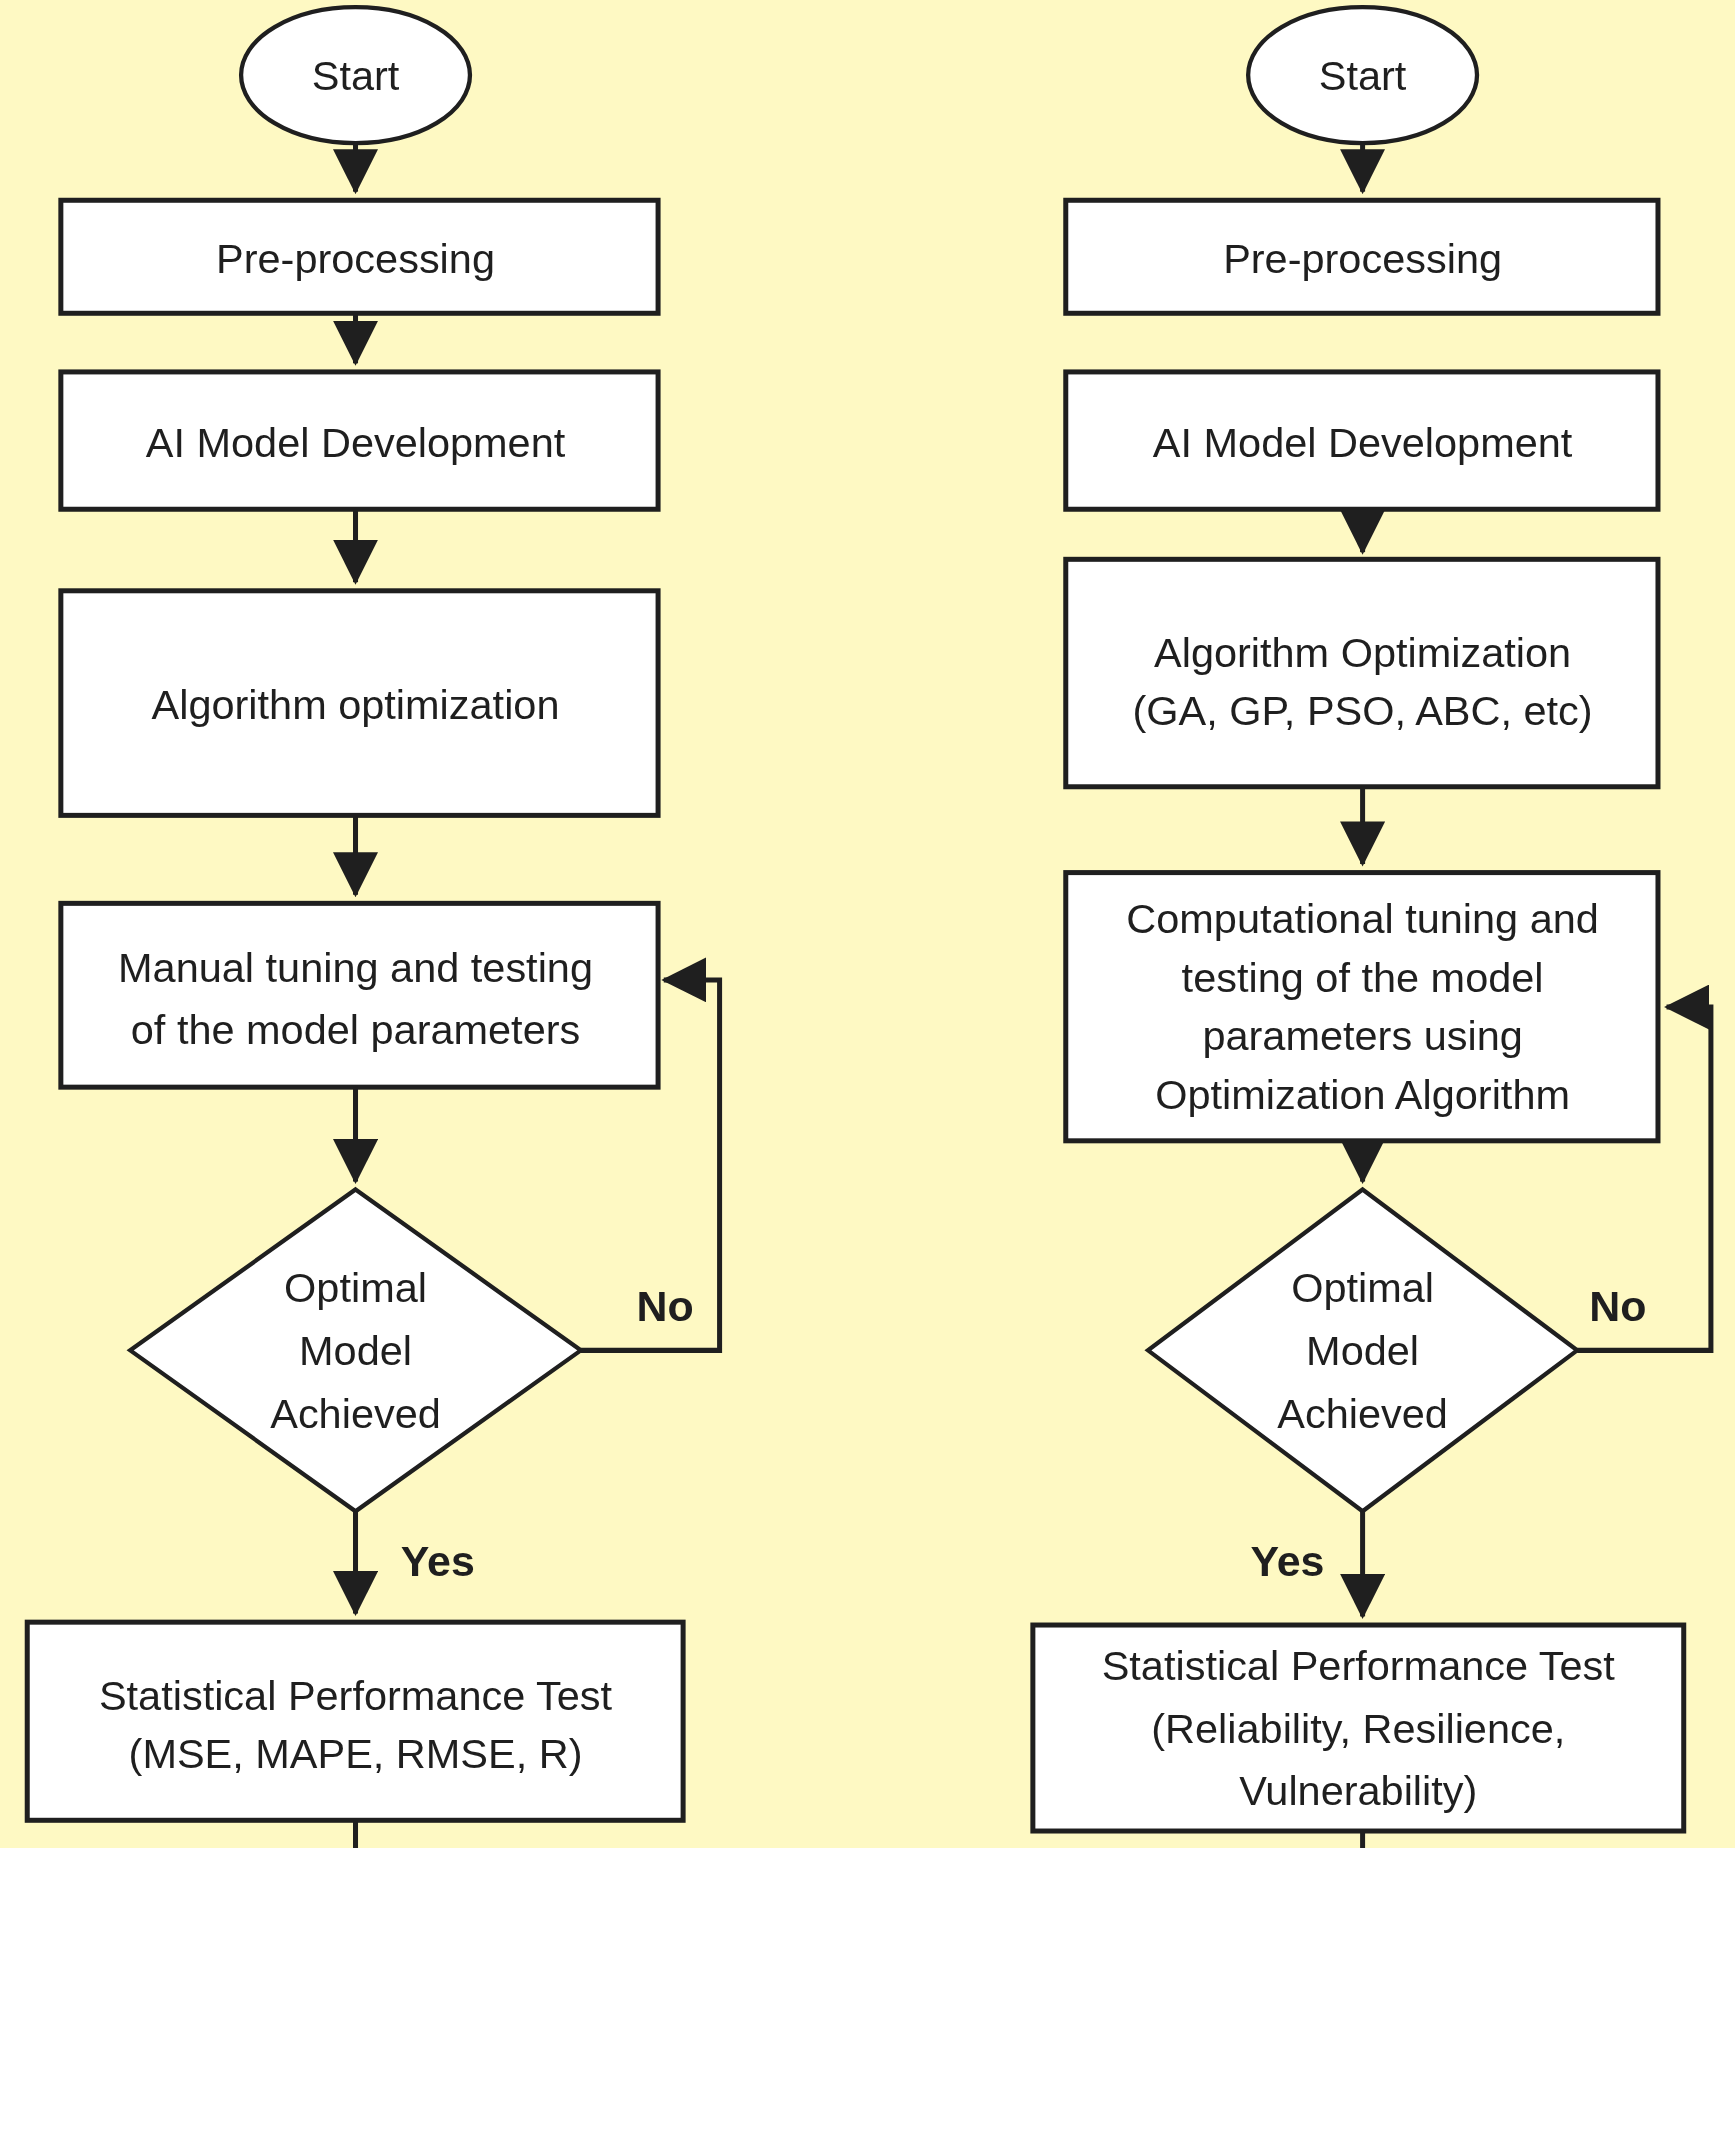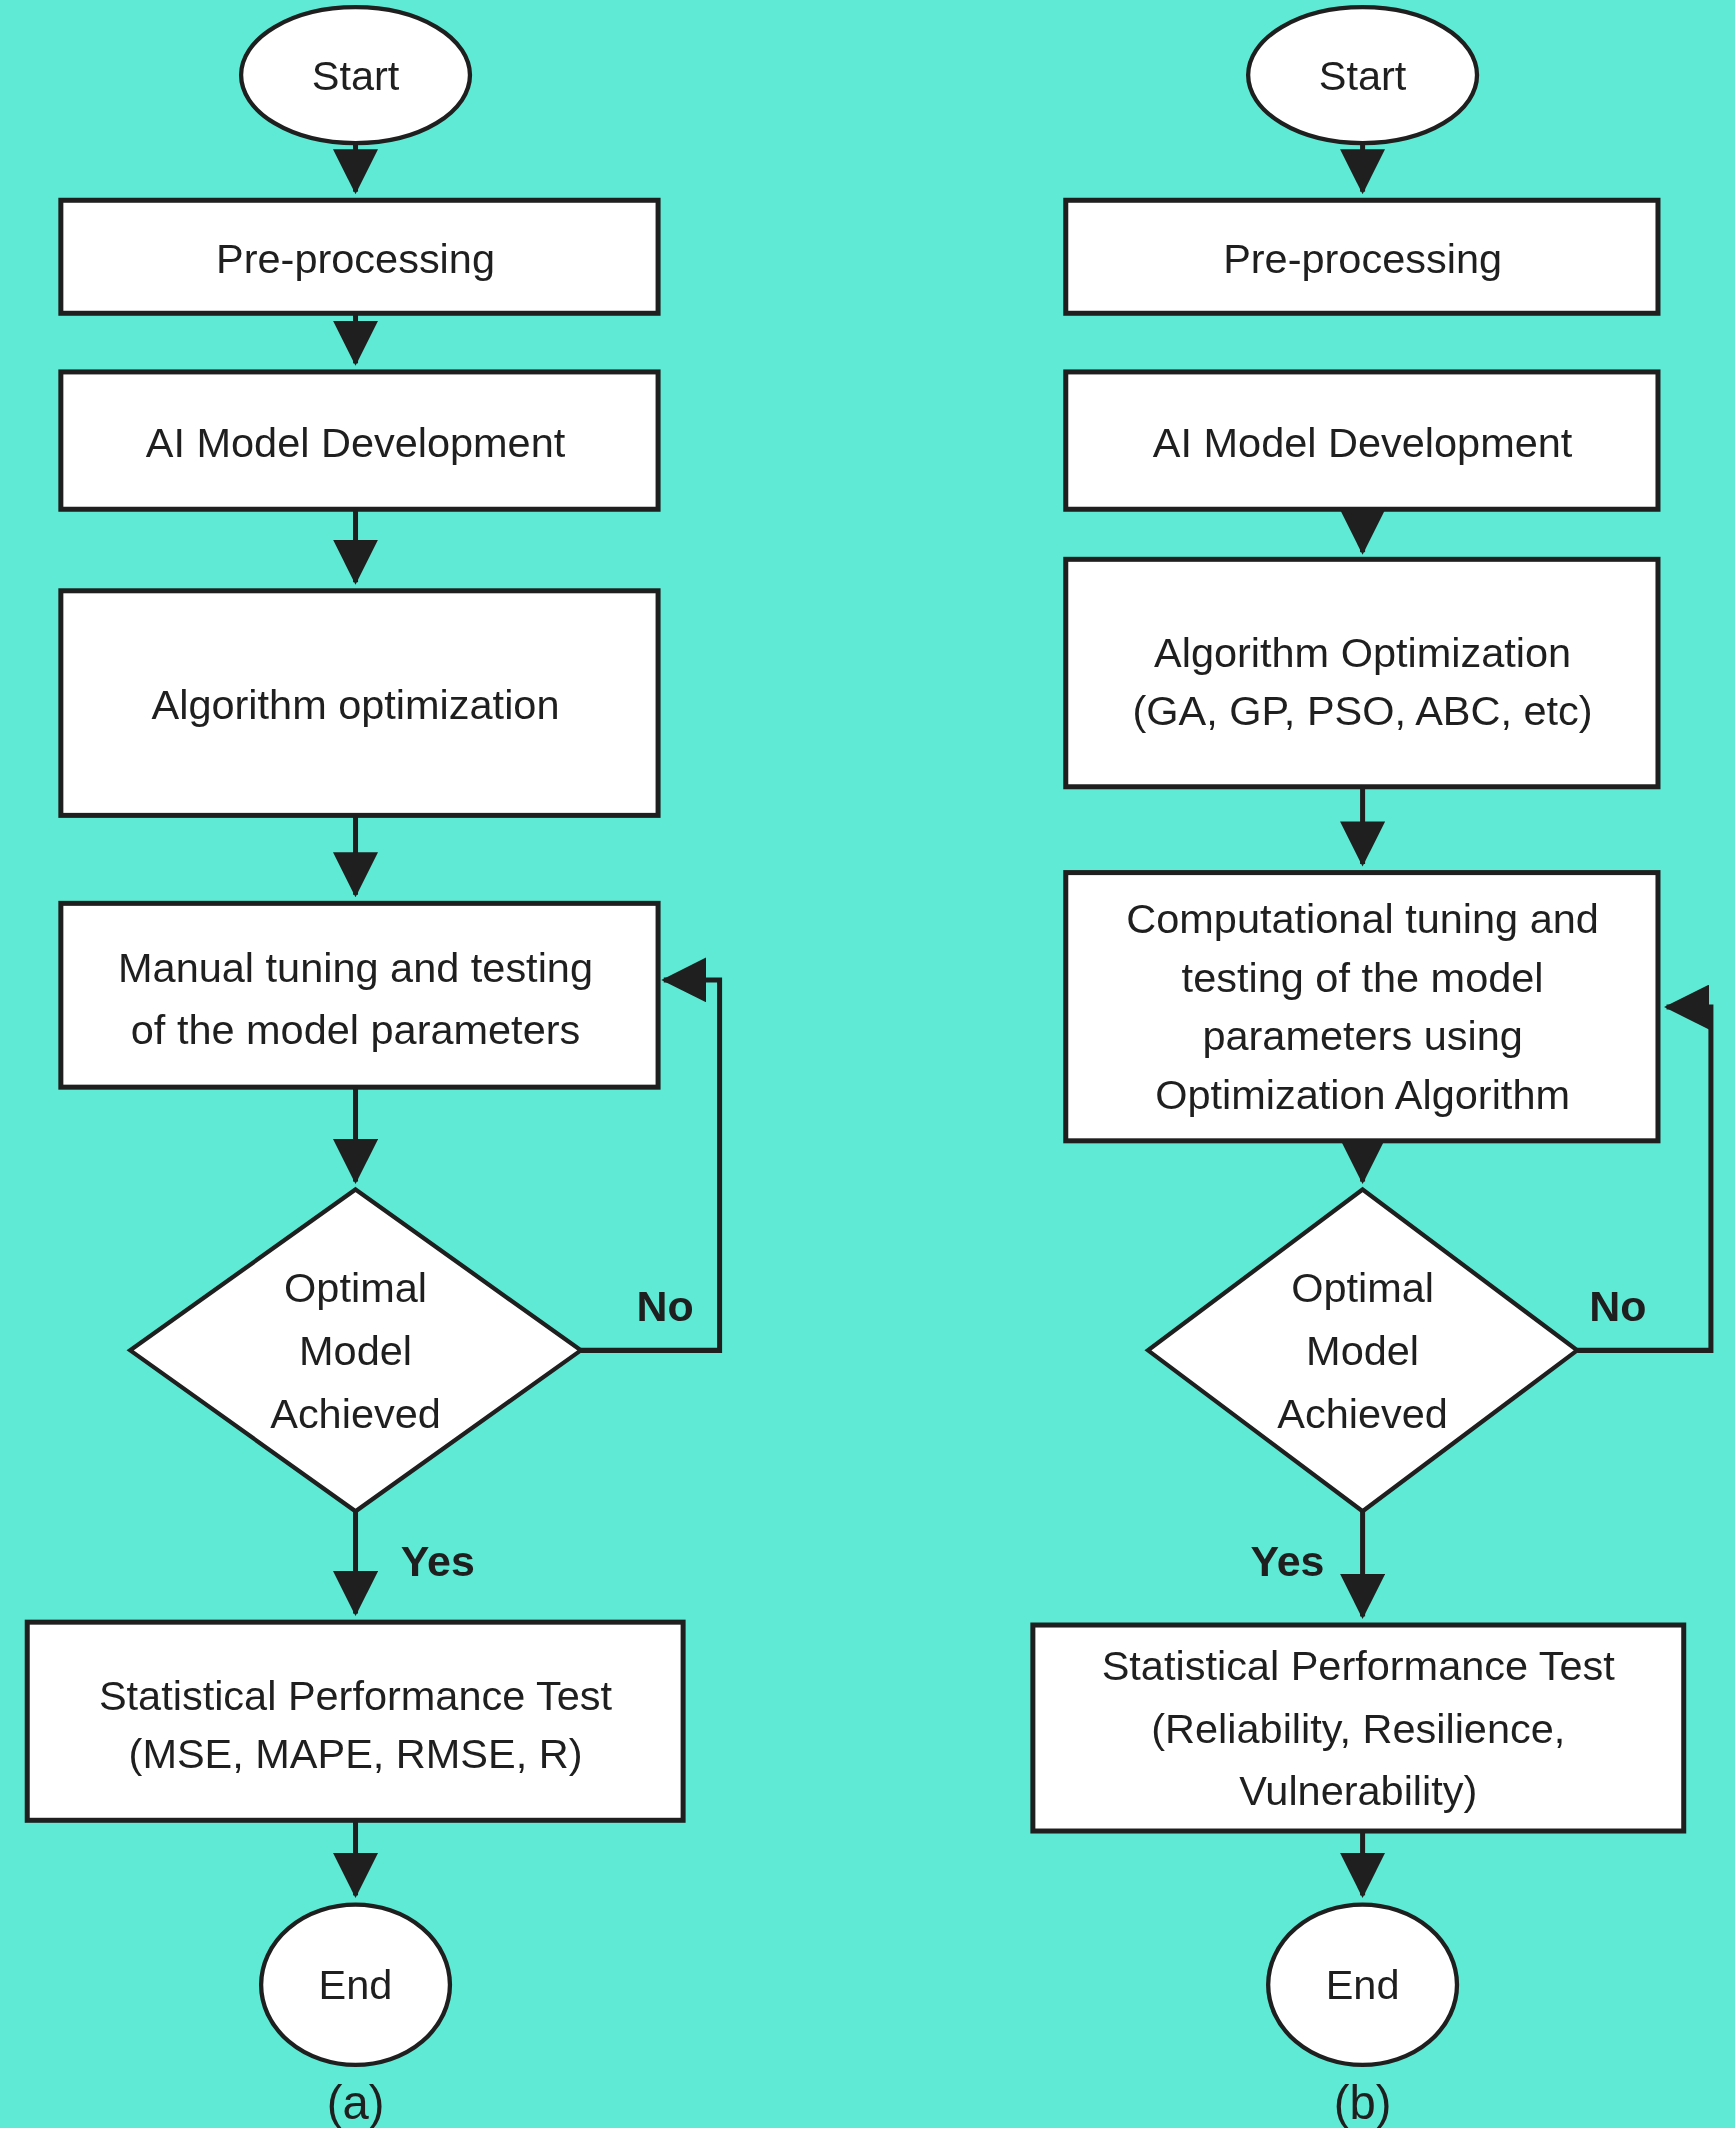--- a/index.html
+++ b/index.html
@@ -1,16 +1,16 @@
 <!DOCTYPE html>
 <html style="font-size:11.4px"><head>
 <meta charset="utf-8">
 <style>
   html,body{margin:0;padding:0;background:#ffffff;}
-  .page{width:1736px;height:2128px;background:#5eead4;}
+  .page{width:1736px;height:1848px;background:#fef9c3;}
   svg{display:block;}
   .box{fill:#ffffff;stroke:#1f1f1f;stroke-width:7;}
   .term{fill:#ffffff;stroke:#1f1f1f;stroke-width:6;}
   .diamond{fill:#ffffff;stroke:#1f1f1f;stroke-width:6;}
   .edge{fill:none;stroke:#1f1f1f;stroke-width:7;marker-end:url(#ah);}
   .lbl{font-family:"Liberation Sans", sans-serif;font-size:58px;fill:#1f1f1f;text-anchor:middle;}
   .lbl-bold{font-family:"Liberation Sans", sans-serif;font-size:60px;font-weight:700;fill:#1f1f1f;text-anchor:middle;}
   .cap{font-family:"Liberation Sans", sans-serif;font-size:66px;fill:#1f1f1f;text-anchor:middle;}
 </style>
 </head>

